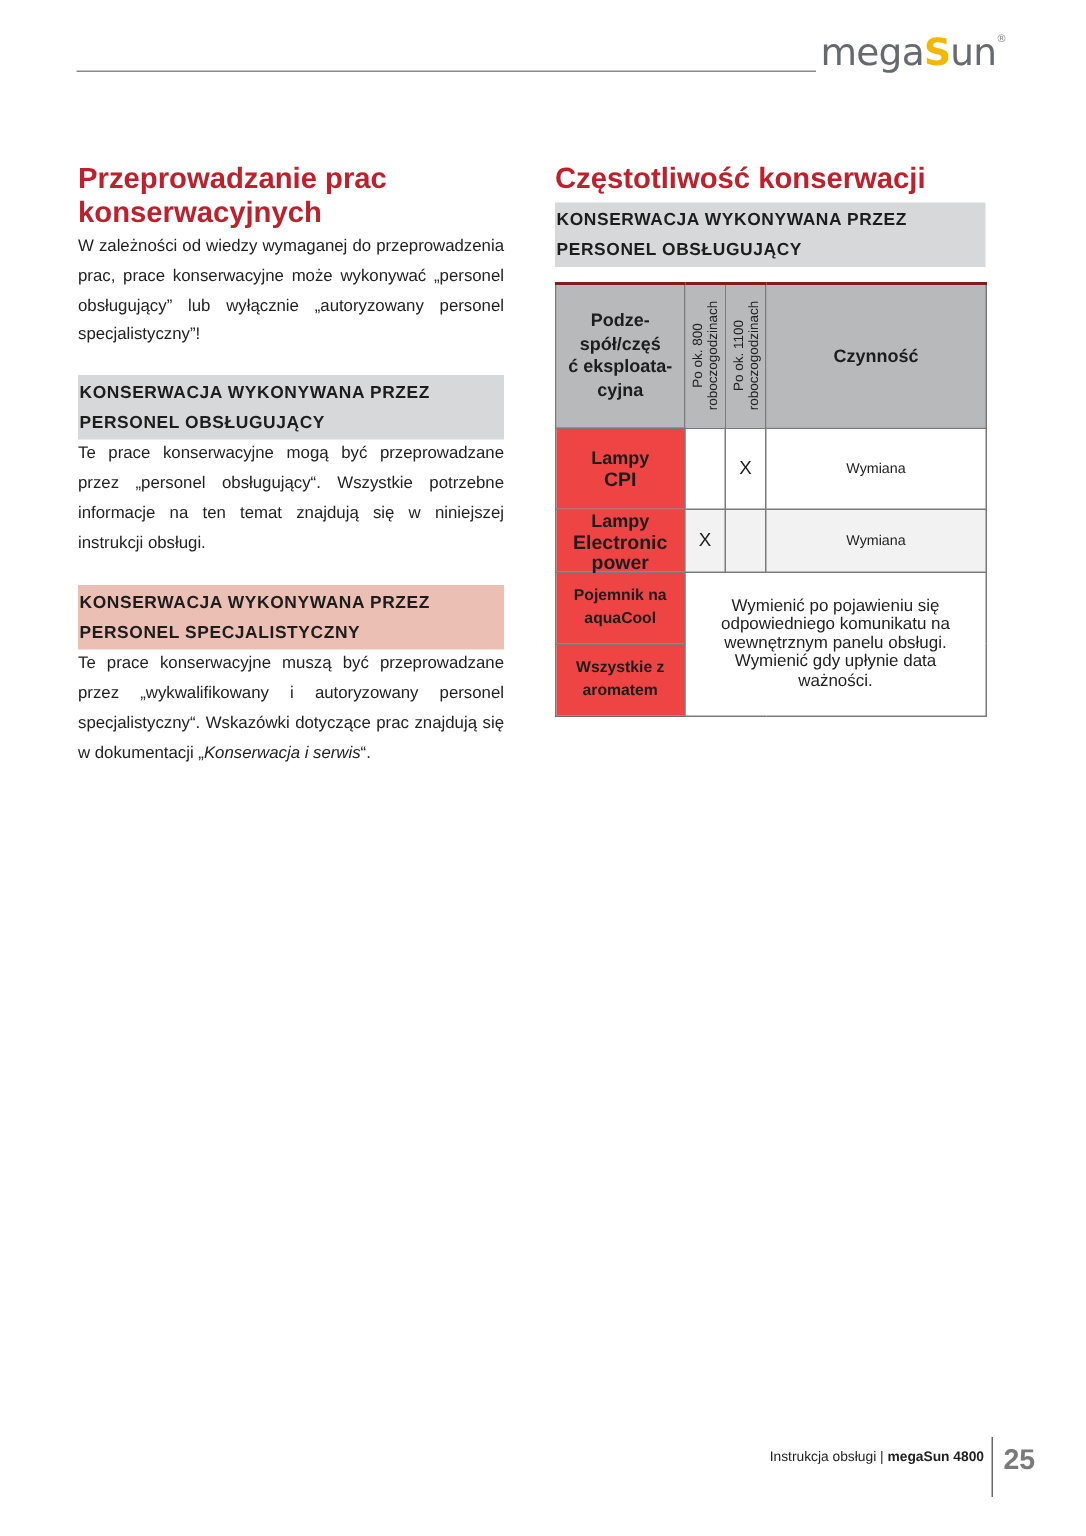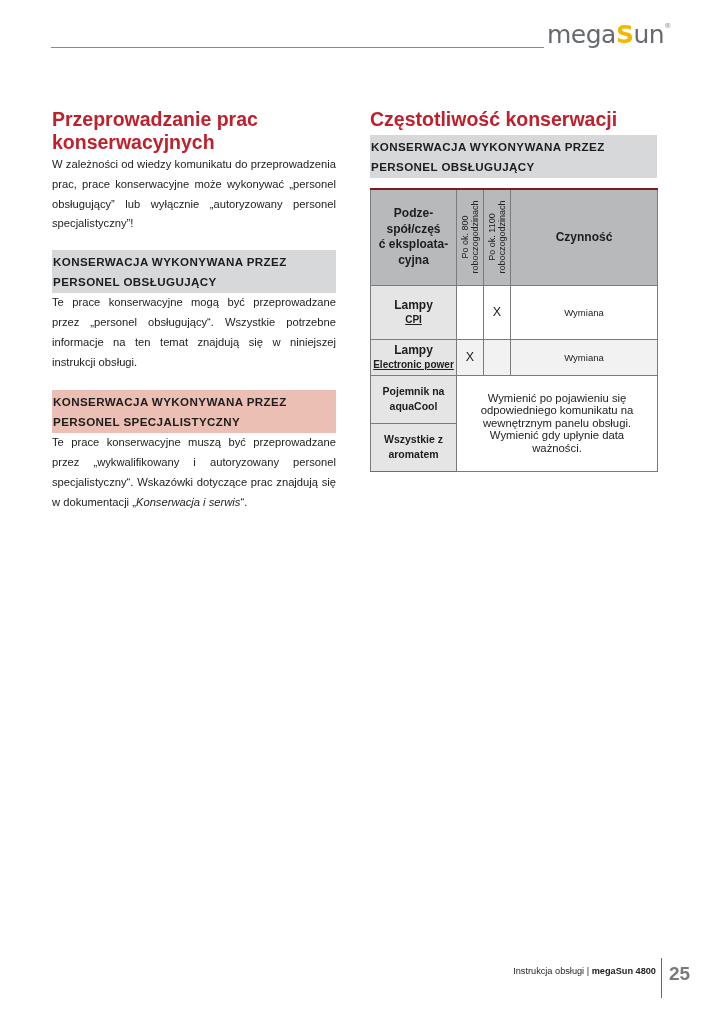--- a/index.html
+++ b/index.html
@@ -26,22 +26,22 @@
 
   .right-band { margin-top: 4px; }
 
   table.freq { position: absolute; left: 370px; top: 188px; width: 288px; border-collapse: collapse; font-family: "Liberation Sans", sans-serif; }
   table.freq td, table.freq th { border: 1px solid #7b7b7b; }
   table.freq thead th { background: #b7b9bb; height: 96px; border-top: 2px solid #7f1d1d; }
   table.freq th.comp { width: 86px; font-size: 12px; line-height: 15.5px; font-weight: bold; text-align: center; color: #1d1d1d; }
   table.freq th.vert { width: 27px; padding: 0; position: relative; }
   table.freq th.vert .vtext { position: absolute; left: 50%; top: 50%; transform: translate(-50%, -50%) rotate(-90deg); white-space: nowrap; font-size: 9px; line-height: 10px; font-weight: normal; text-align: center; color: #222; }
   table.freq th.act { font-size: 12px; font-weight: bold; text-align: center; color: #1d1d1d; }
-  table.freq td.name { background: #e5e5e5; text-align: center; font-weight: bold; font-size: 12px; line-height: 15px; color: #1d1d1d; }
-  table.freq td.name .sub { font-size: 10px; display: block; line-height: 13px; text-decoration: underline; }
+  table.freq td.name { background: #ef4444; text-align: center; font-weight: bold; font-size: 12px; line-height: 15px; color: #1d1d1d; }
+  table.freq td.name .sub { font-size: 13px; display: block; line-height: 13px; }
   table.freq td.mark { text-align: center; font-size: 12.5px; color: #1a1a1a; }
   table.freq td.act { text-align: center; font-size: 9.5px; color: #222; }
   table.freq tr.r1 td { height: 54px; }
   table.freq tr.r2 td { height: 36px; }
   table.freq tr.r2 td.mark, table.freq tr.r2 td.act { background: #f2f2f2; }
   table.freq tr.r3 td, table.freq tr.r4 td { height: 48px; }
   table.freq td.merged { text-align: center; font-size: 11.3px; line-height: 12.6px; color: #222; padding: 0 15px; }
   table.freq td.name.small { font-size: 10.5px; line-height: 15.5px; }
   table.freq tbody tr:last-child td { border-bottom: 1px solid #6d6d6d; }
 
@@ -51,21 +51,21 @@
   .page-num { position: absolute; left: 669px; top: 963px; font-size: 19px; font-weight: bold; color: #7a7a7a; }
 </style>
 </head>
 <body>
 
 <div class="top-rule"></div>
 <div class="logo"><span>mega</span><span class="s">S</span><span>un</span><span class="reg">®</span></div>
 
 <div class="col-left">
   <h1>Przeprowadzanie prac konserwacyjnych</h1>
-  <p class="body blk1-body">W zależności od wiedzy komunikatu do przeprowadzenia prac, prace konserwacyjne może wykonywać „personel obsługujący” lub wyłącznie „autoryzowany personel specjalistyczny”!</p>
+  <p class="body blk1-body">W zależności od wiedzy wymaganej do przeprowadzenia prac, prace konserwacyjne może wykonywać „personel obsługujący” lub wyłącznie „autoryzowany personel specjalistyczny”!</p>
 
   <div class="band gray band1">
     <div>KONSERWACJA WYKONYWANA PRZEZ</div>
     <div>PERSONEL OBSŁUGUJĄCY</div>
   </div>
   <p class="body">Te prace konserwacyjne mogą być przeprowadzane przez „personel obsługujący“. Wszystkie potrzebne informacje na ten temat znajdują się w niniejszej instrukcji obsługi.</p>
 
   <div class="band pink band2">
     <div>KONSERWACJA WYKONYWANA PRZEZ</div>
     <div>PERSONEL SPECJALISTYCZNY</div>

